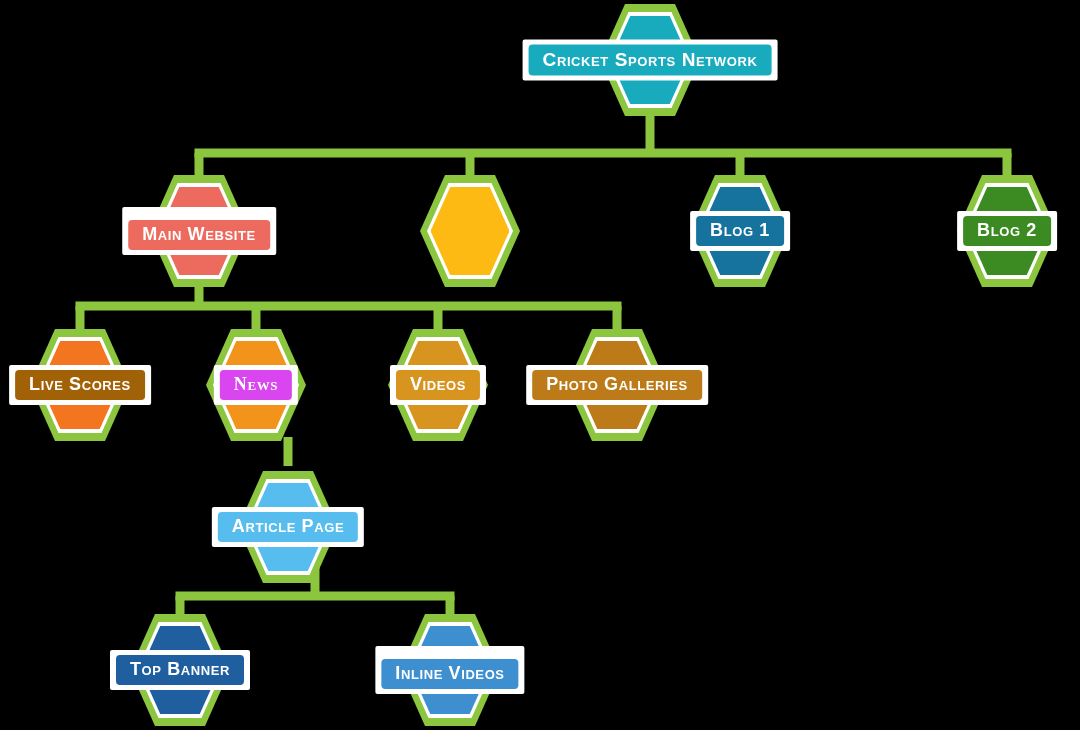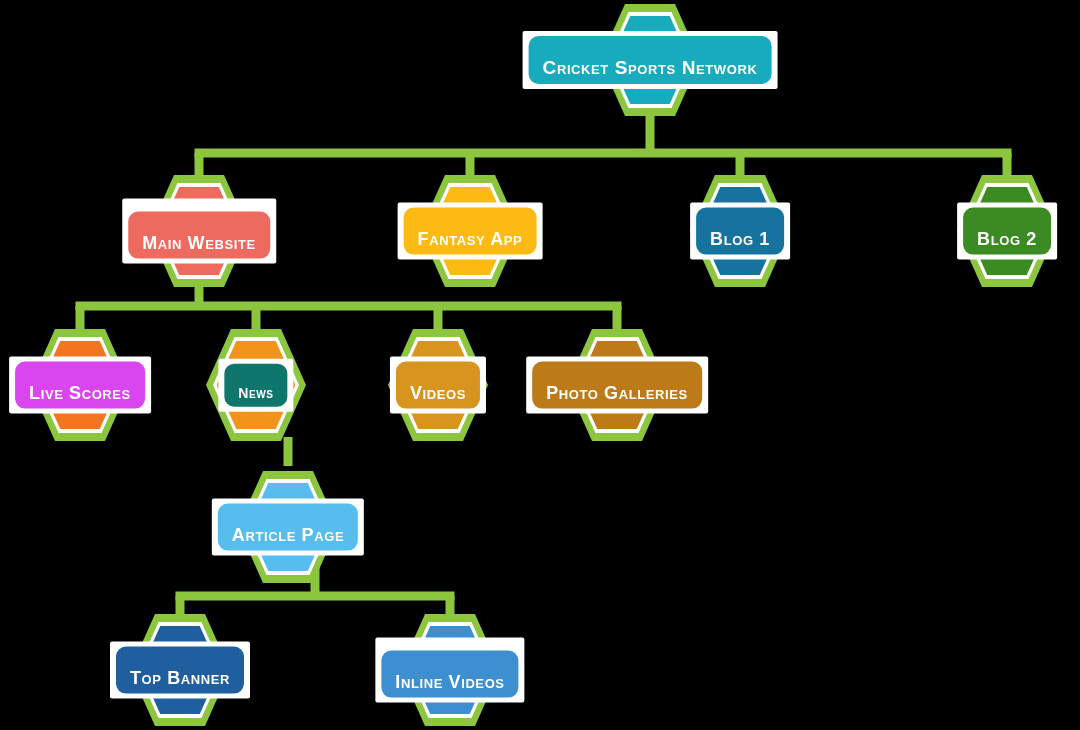--- a/index.html
+++ b/index.html
@@ -57,22 +57,22 @@
     left: 50%;
     top: 50%;
     transform: translate(-50%, -50%);
     background: #FFFFFF;
     padding: 5px 6px;
     border-radius: 2px;
     white-space: nowrap;
   }
   .label-bar {
     display: block;
-    padding: 22px 14px 6px 14px;
-    border-radius: 10px;
+    padding: 5px 14px 6px 14px;
+    border-radius: 4px;
     color: #FFFFFF;
     font-variant: small-caps;
     font-weight: bold;
     font-size: 19px;
     letter-spacing: 0.6px;
     line-height: 1.05;
     text-align: center;
     white-space: nowrap;
   }
 </style>
@@ -113,23 +113,20 @@
         <div class="hex-gap" style="width: 86px; height: 96px;"></div>
         <div class="hex-inner" style="width: 79px; height: 88px; background: rgb(237, 106, 94);"></div>
         <div class="label-wrap">
           <span class="label-bar" style="background: rgb(237, 106, 94); font-size: 18px; color: rgb(255, 255, 255); margin-top: 8px;">Main Website</span>
         </div>
       </div>
       <div class="node" style="left: 470px; top: 231px; width: 134px; height: 126px;">
         <div class="hex-outer" style="width: 100px; height: 112px; background: rgb(140, 198, 63);"></div>
         <div class="hex-gap" style="width: 86px; height: 96px;"></div>
         <div class="hex-inner" style="width: 79px; height: 88px; background: rgb(253, 186, 18);"></div>
-        <div class="label-wrap">
-          <span class="label-bar" style="background: rgb(253, 186, 18); font-size: 18px; color: rgb(255, 255, 255);">Fantasy App</span>
-        </div>
       </div>
       <div class="node" style="left: 740px; top: 231px; width: 134px; height: 126px;">
         <div class="hex-outer" style="width: 100px; height: 112px; background: rgb(140, 198, 63);"></div>
         <div class="hex-gap" style="width: 86px; height: 96px;"></div>
         <div class="hex-inner" style="width: 79px; height: 88px; background: rgb(22, 115, 158);"></div>
         <div class="label-wrap">
           <span class="label-bar" style="background: rgb(22, 115, 158); font-size: 18px; color: rgb(255, 255, 255);">Blog 1</span>
         </div>
       </div>
       <div class="node" style="left: 1007px; top: 231px; width: 134px; height: 126px;">
@@ -138,29 +135,29 @@
         <div class="hex-inner" style="width: 79px; height: 88px; background: rgb(60, 138, 34);"></div>
         <div class="label-wrap">
           <span class="label-bar" style="background: rgb(60, 138, 34); font-size: 18px; color: rgb(255, 255, 255); text-align: right;">Blog 2</span>
         </div>
       </div>
       <div class="node" style="left: 80px; top: 385px; width: 134px; height: 126px;">
         <div class="hex-outer" style="width: 100px; height: 112px; background: rgb(140, 198, 63);"></div>
         <div class="hex-gap" style="width: 86px; height: 96px;"></div>
         <div class="hex-inner" style="width: 79px; height: 88px; background: rgb(244, 117, 31);"></div>
         <div class="label-wrap">
-          <span class="label-bar" style="background: #d946ef; font-size: 18px; color: rgb(255, 255, 255);">Live Scores</span>
+          <span class="label-bar" style="background: #a16207; font-size: 18px; color: rgb(255, 255, 255);">Live Scores</span>
         </div>
       </div>
       <div class="node" style="left: 256px; top: 385px; width: 134px; height: 126px;">
         <div class="hex-outer" style="width: 100px; height: 112px; background: rgb(140, 198, 63);"></div>
         <div class="hex-gap" style="width: 86px; height: 96px;"></div>
         <div class="hex-inner" style="width: 79px; height: 88px; background: rgb(242, 148, 27);"></div>
         <div class="label-wrap">
-          <span class="label-bar" style="background: #0f766e; font-size: 14px; color: rgb(255, 255, 255);">News</span>
+          <span class="label-bar" style="background: #d946ef; font-size: 18px; color: rgb(255, 255, 255); font-family: Liberation Serif, serif;">News</span>
         </div>
       </div>
       <div class="node" style="left: 438px; top: 385px; width: 134px; height: 126px;">
         <div class="hex-outer" style="width: 100px; height: 112px; background: rgb(140, 198, 63);"></div>
         <div class="hex-gap" style="width: 86px; height: 96px;"></div>
         <div class="hex-inner" style="width: 79px; height: 88px; background: rgb(215, 149, 32);"></div>
         <div class="label-wrap">
           <span class="label-bar" style="background: rgb(215, 149, 32); font-size: 18px; color: rgb(255, 255, 255);">Videos</span>
         </div>
       </div>

